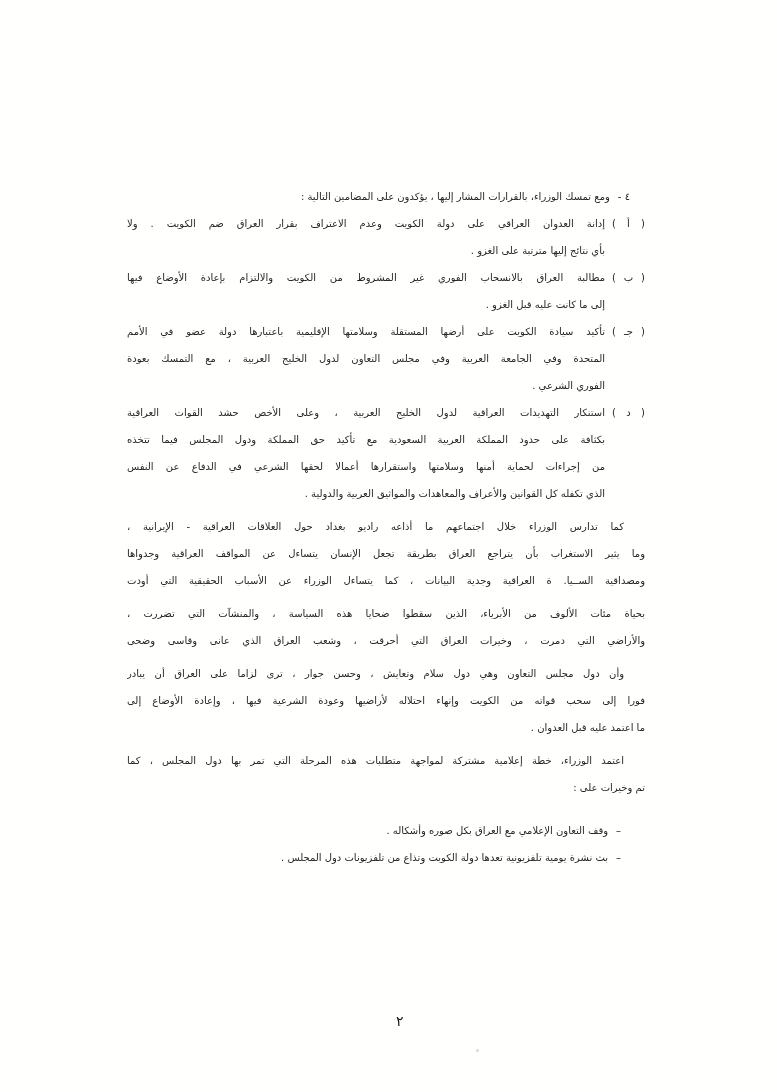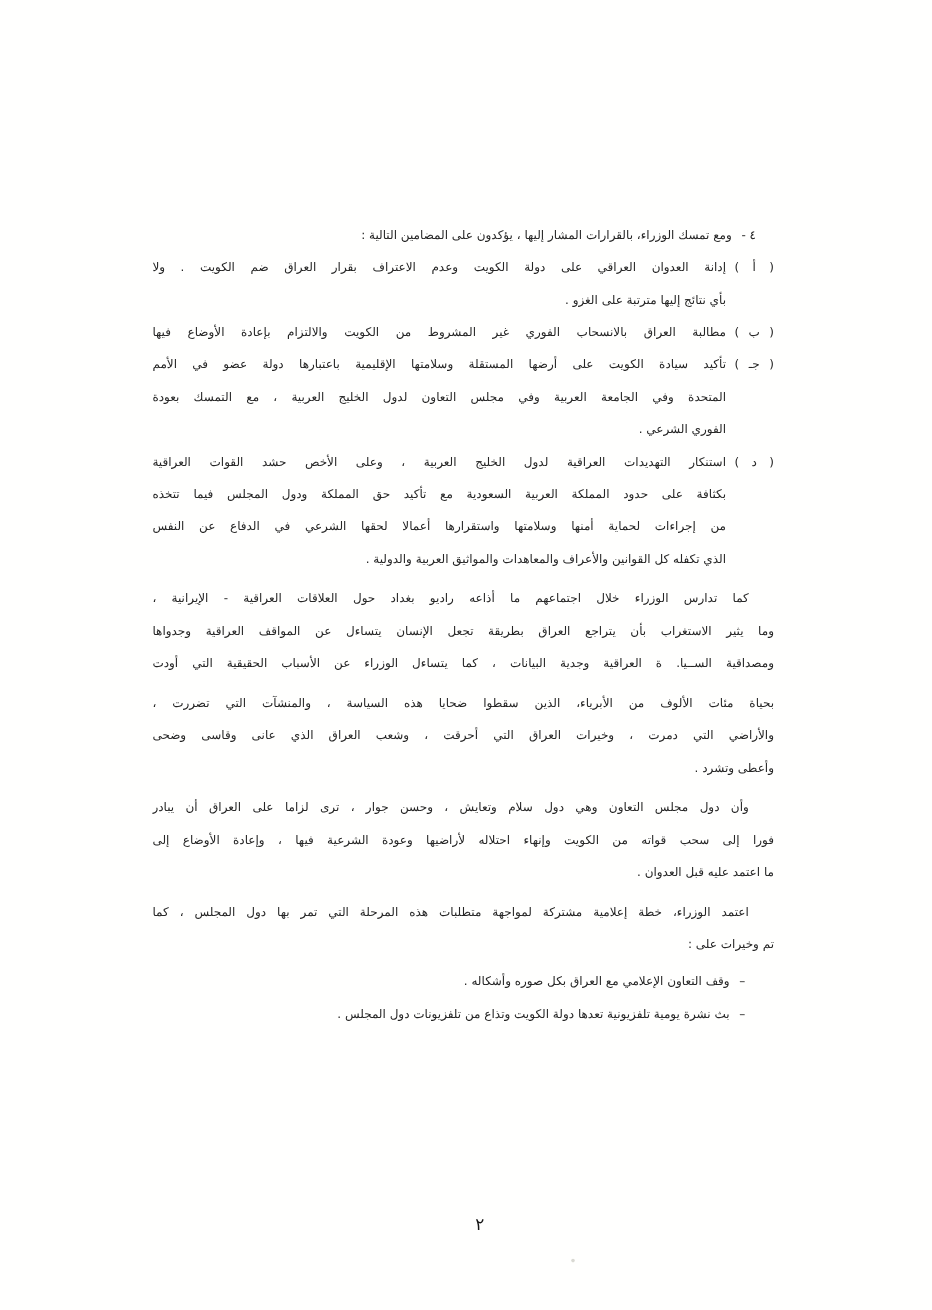--- a/index.html
+++ b/index.html
@@ -47,21 +47,21 @@
     width: 33px;
     margin-left: 7px;
     text-align: right;
     white-space: nowrap;
   }
   .cont {
     padding-right: 40px;
   }
   .para { margin-top: 6px; }
   .ind { text-indent: 21px; }
-  .bullets { margin-top: 4px; }
+  .bullets { margin-top: 16px; }
   .bullet-line {
     padding-right: 24px;
   }
   .dash {
     display: inline-block;
     margin-left: 8px;
   }
   .page-number {
     position: absolute;
     top: 1013px;
@@ -95,20 +95,21 @@
       <div class="line">
         <span class="sub-label">( أ )</span><span>إدانة العدوان العراقي على دولة الكويت وعدم الاعتراف بقرار العراق ضم الكويت . ولا</span>
       </div>
       <div class="line cont short">بأي نتائج إليها مترتبة على الغزو .</div>
     </div>
 
     <div>
       <div class="line">
         <span class="sub-label">( ب )</span><span>مطالبة العراق بالانسحاب الفوري غير المشروط من الكويت والالتزام بإعادة الأوضاع فيها</span>
       </div>
+      <div class="line cont short">إلى ما كانت عليه قبل الغزو .</div>
     </div>
 
     <div>
       <div class="line">
         <span class="sub-label">( جـ )</span><span>تأكيد سيادة الكويت على أرضها المستقلة وسلامتها الإقليمية باعتبارها دولة عضو في الأمم</span>
       </div>
       <div class="line cont">المتحدة وفي الجامعة العربية وفي مجلس التعاون لدول الخليج العربية ، مع التمسك بعودة</div>
       <div class="line cont short">الفوري الشرعي .</div>
     </div>
 
@@ -123,21 +124,20 @@
 
     <div class="para">
       <div class="line ind">كما تدارس الوزراء خلال اجتماعهم ما أذاعه راديو بغداد حول العلاقات العراقية - الإيرانية ،</div>
       <div class="line">وما يثير الاستغراب بأن يتراجع العراق بطريقة تجعل الإنسان يتساءل عن المواقف العراقية وجدواها</div>
       <div class="line">ومصداقية الســيا. ة العراقية وجدية البيانات ، كما يتساءل الوزراء عن الأسباب الحقيقية التي أودت</div>
     </div>
 
     <div class="para">
       <div class="line">بحياة مئات الألوف من الأبرياء، الذين سقطوا ضحايا هذه السياسة ، والمنشآت التي تضررت ،</div>
       <div class="line">والأراضي التي دمرت ، وخيرات العراق التي أحرقت ، وشعب العراق الذي عانى وقاسى وضحى</div>
-      <div class="line short">وأعطى وتشرد .</div>
     </div>
 
     <div class="para">
       <div class="line ind">وأن دول مجلس التعاون وهي دول سلام وتعايش ، وحسن جوار ، ترى لزاما على العراق أن يبادر</div>
       <div class="line">فورا إلى سحب قواته من الكويت وإنهاء احتلاله لأراضيها وعودة الشرعية فيها ، وإعادة الأوضاع إلى</div>
       <div class="line short">ما اعتمد عليه قبل العدوان .</div>
     </div>
 
     <div class="para">
       <div class="line ind">اعتمد الوزراء، خطة إعلامية مشتركة لمواجهة متطلبات هذه المرحلة التي تمر بها دول المجلس ، كما</div>

